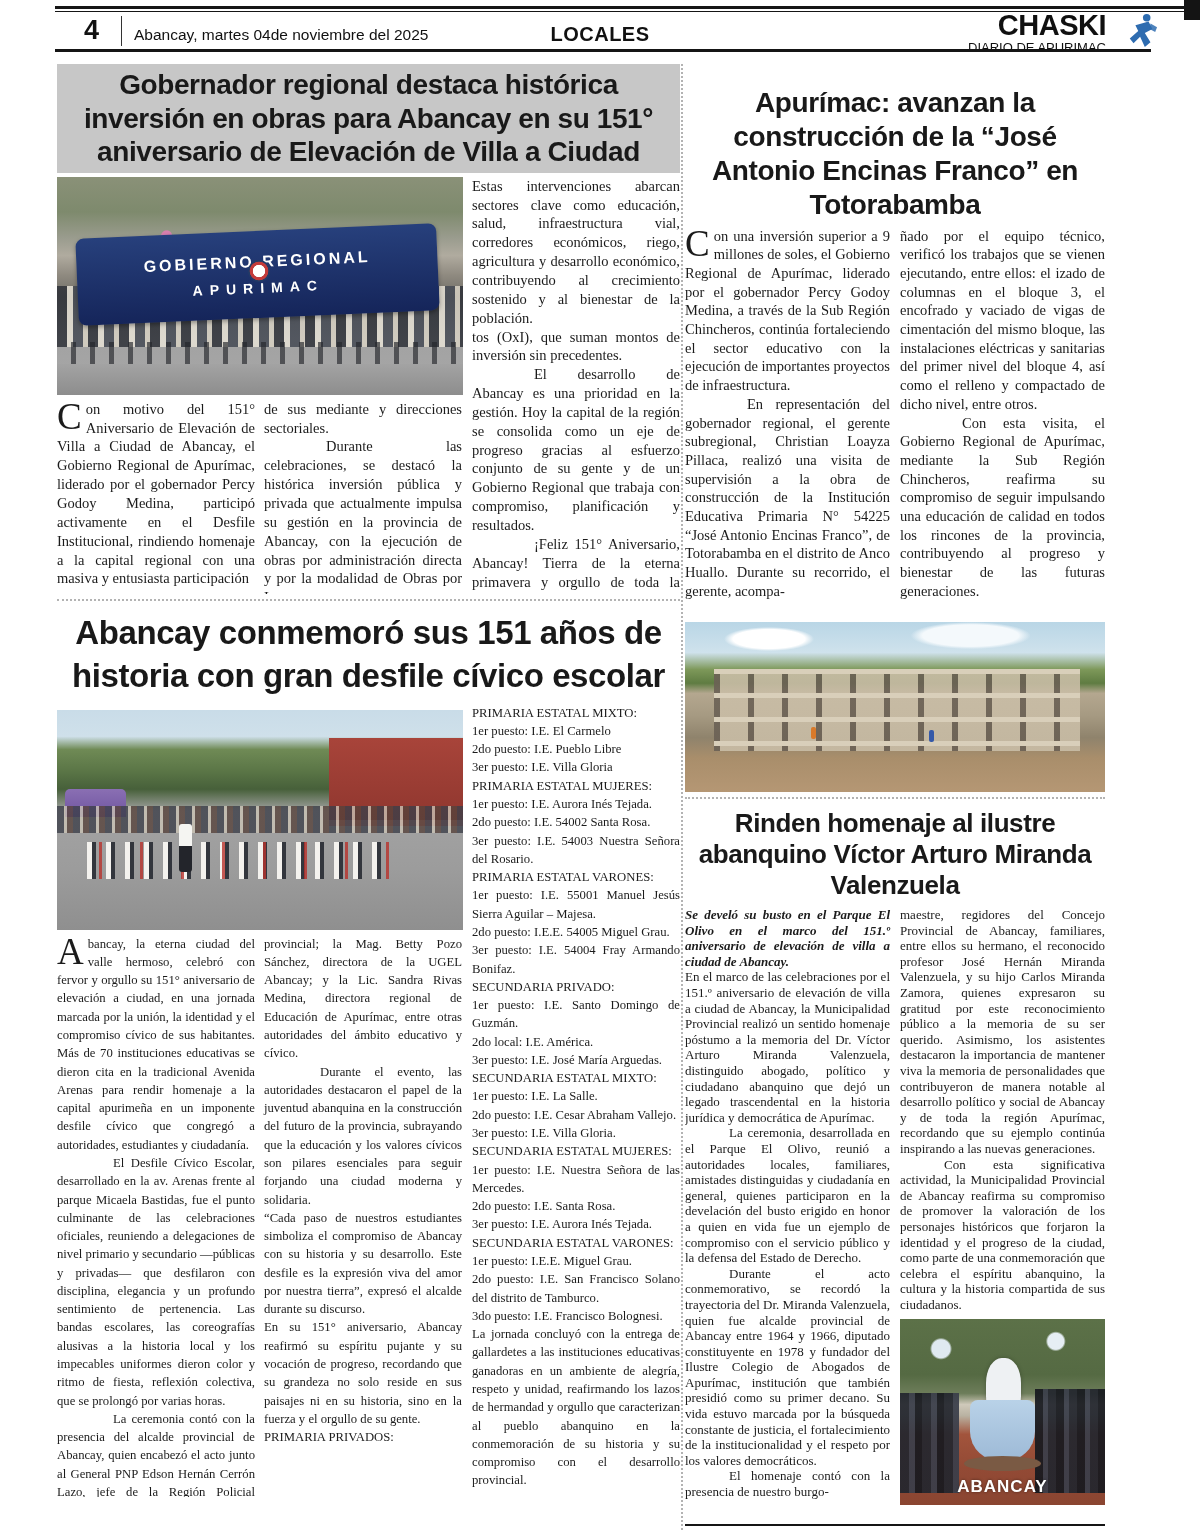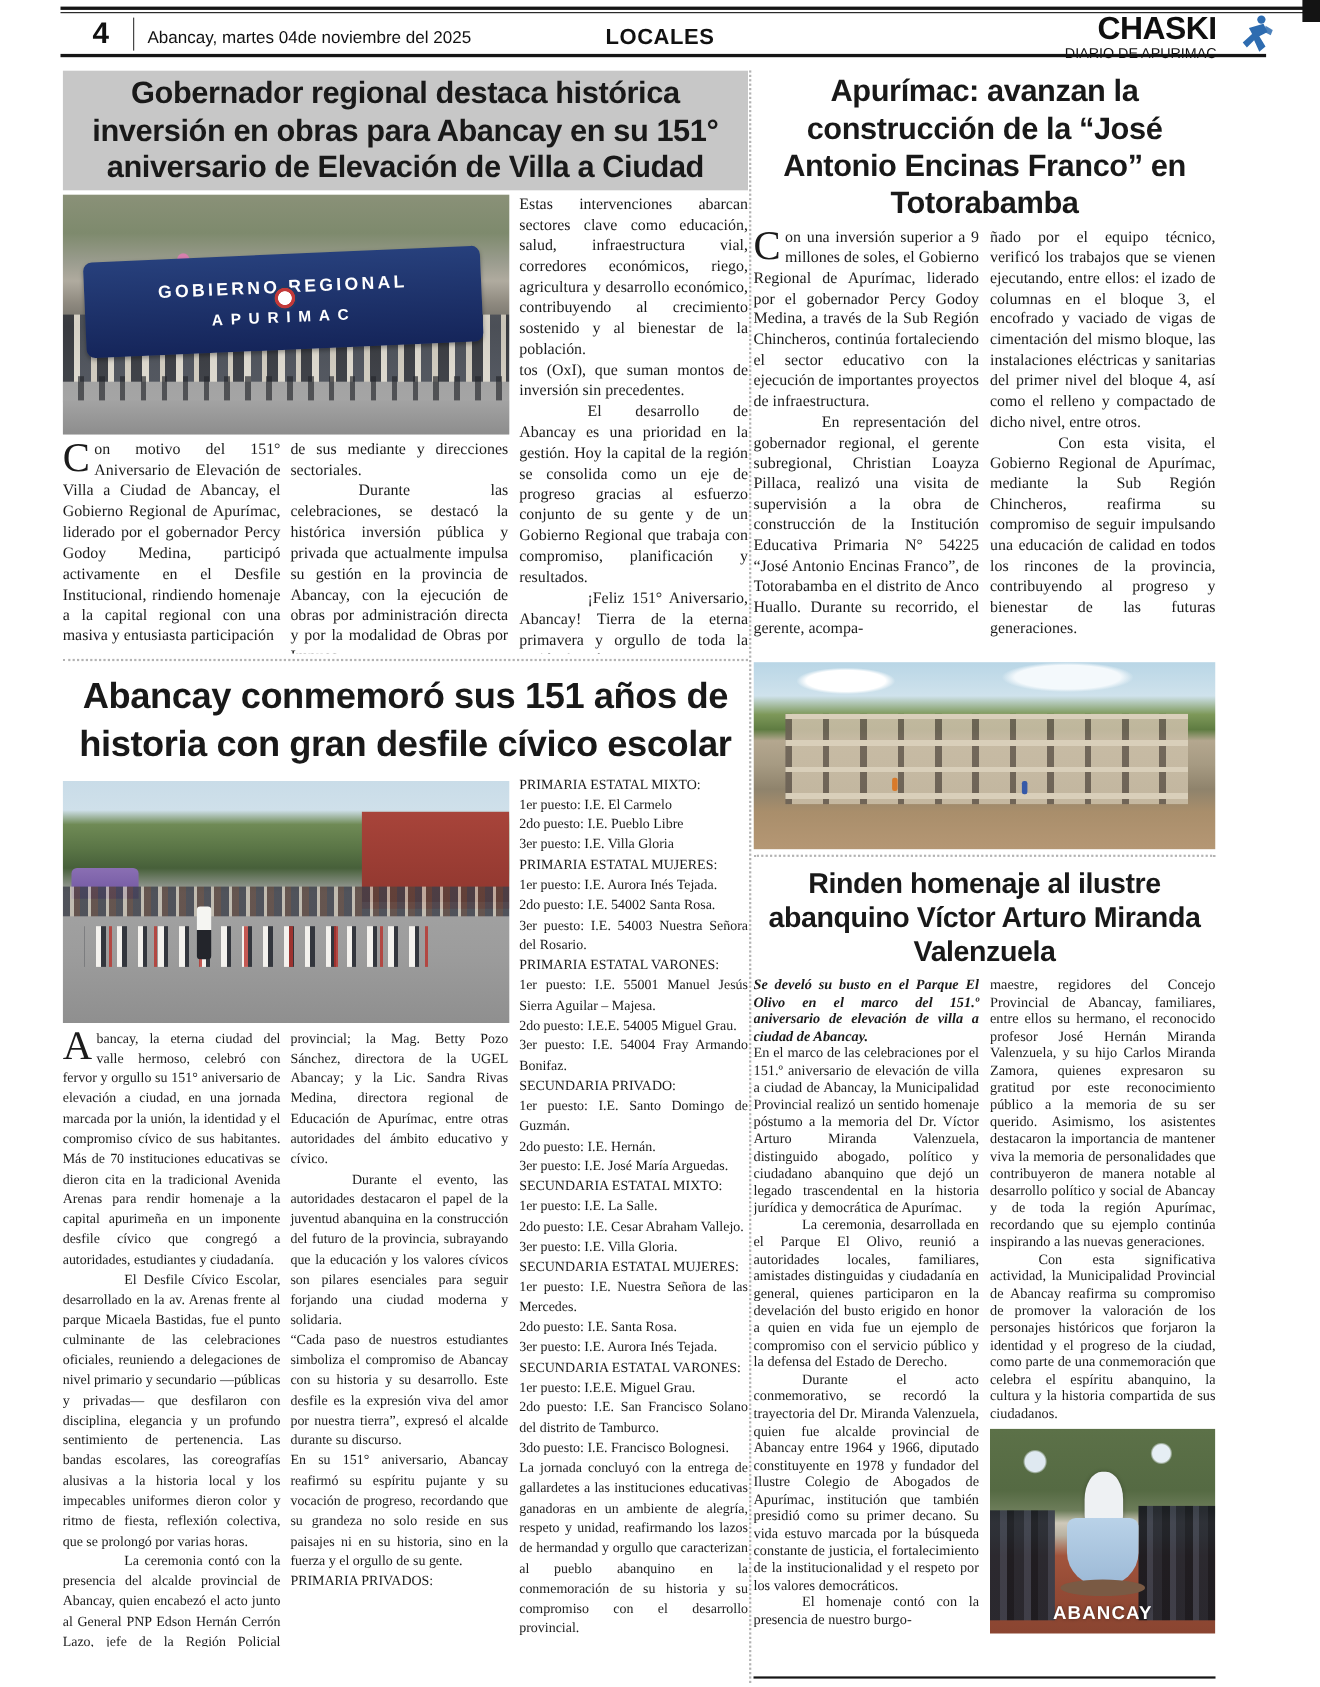--- a/index.html
+++ b/index.html
@@ -26,21 +26,21 @@
   .zone-left{position:absolute;left:57px;top:64px;width:623px;height:1470px;overflow:hidden;}
   .zone-right{position:absolute;left:685px;top:64px;width:420px;height:1470px;overflow:hidden;}
   .vrule{position:absolute;left:681px;top:64px;bottom:4px;width:0;border-left:2px dotted #b3b3b3;}
   .hrule{border:none;border-top:2px dotted #b3b3b3;margin:5px 0;}
   .bottom-rule{position:absolute;left:685px;top:1524px;width:420px;height:2px;background:#151515;}
 
   
   .head{font-family:"Liberation Sans",sans-serif;font-weight:700;text-align:center;
         color:#191919;letter-spacing:-.4px;margin:0;}
   .a1-head{background:#c7c7c7;font-size:28px;line-height:1.2;padding:4px 2px;}
-  .a2-head{font-size:28px;line-height:1.21;padding:2px 0 0;}
+  .a2-head{font-size:28px;line-height:1.21;padding:2px 0 0;margin-top:20px;}
   .a3-head{font-size:33px;line-height:1.3;padding:6px 0 2px;}
   .a4-head{font-size:26px;line-height:1.2;padding:4px 0 2px;}
 
   
   .a1-body,.a3-body{display:flex;gap:9px;margin-top:4px;}
   .a1-left,.a3-left{width:406px;flex:none;}
   .a1-cols,.a3-cols{display:flex;gap:9px;margin-top:5px;}
   .a1-cols{height:194px;overflow:hidden;}
   .a3-cols{height:562px;overflow:hidden;}
   .a1-cols .col,.a3-cols .col{width:198px;flex:none;}
@@ -237,21 +237,21 @@
           <p class="para">PRIMARIA ESTATAL MUJERES:</p>
           <p class="para">1er puesto: I.E. Aurora Inés Tejada.</p>
           <p class="para">2do puesto: I.E. 54002 Santa Rosa.</p>
           <p class="para">3er puesto: I.E. 54003 Nuestra Señora del Rosario.</p>
           <p class="para">PRIMARIA ESTATAL VARONES:</p>
           <p class="para">1er puesto: I.E. 55001 Manuel Jesús Sierra Aguilar – Majesa.</p>
           <p class="para">2do puesto: I.E.E. 54005 Miguel Grau.</p>
           <p class="para">3er puesto: I.E. 54004 Fray Armando Bonifaz.</p>
           <p class="para">SECUNDARIA PRIVADO:</p>
           <p class="para">1er puesto: I.E. Santo Domingo de Guzmán.</p>
-          <p class="para">2do puesto: I.E. Hernán.</p>
+          <p class="para">2do local: I.E. América.</p>
           <p class="para">3er puesto: I.E. José María Arguedas.</p>
           <p class="para">SECUNDARIA ESTATAL MIXTO:</p>
           <p class="para">1er puesto: I.E. La Salle.</p>
           <p class="para">2do puesto: I.E. Cesar Abraham Vallejo.</p>
           <p class="para">3er puesto: I.E. Villa Gloria.</p>
           <p class="para">SECUNDARIA ESTATAL MUJERES:</p>
           <p class="para">1er puesto: I.E. Nuestra Señora de las Mercedes.</p>
           <p class="para">2do puesto: I.E. Santa Rosa.</p>
           <p class="para">3er puesto: I.E. Aurora Inés Tejada.</p>
           <p class="para">SECUNDARIA ESTATAL VARONES:</p>

